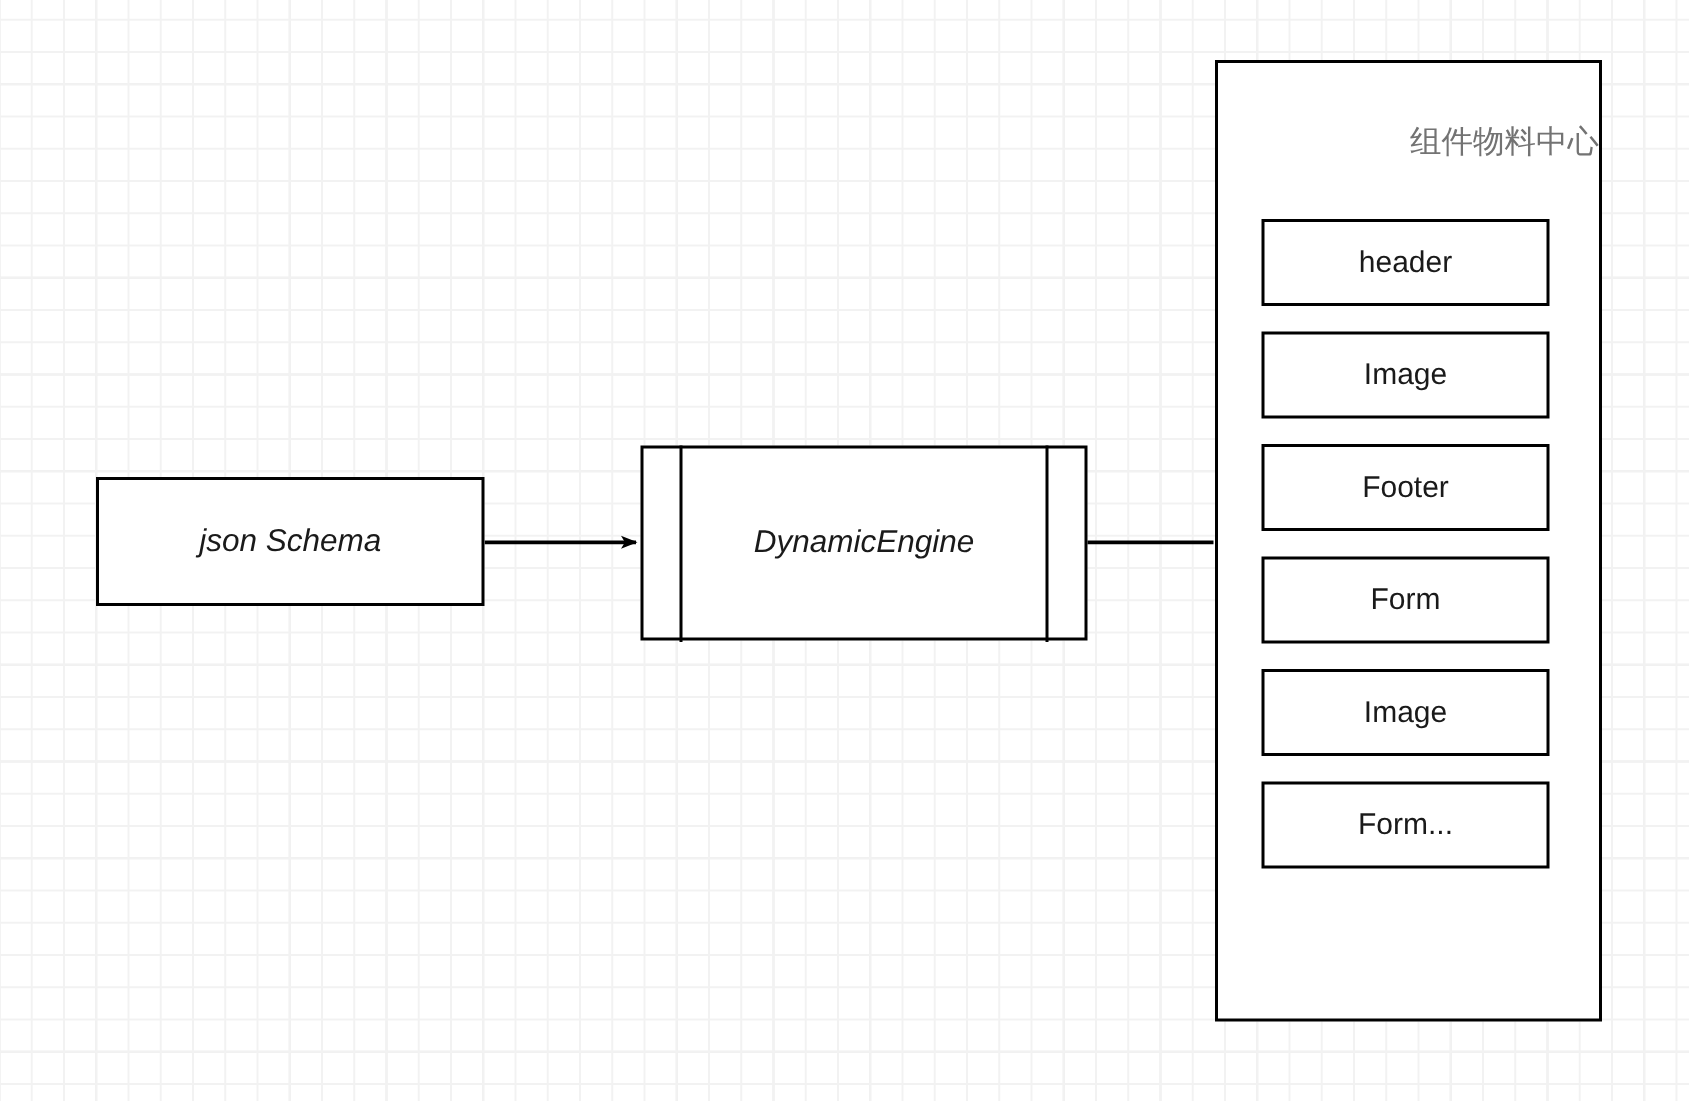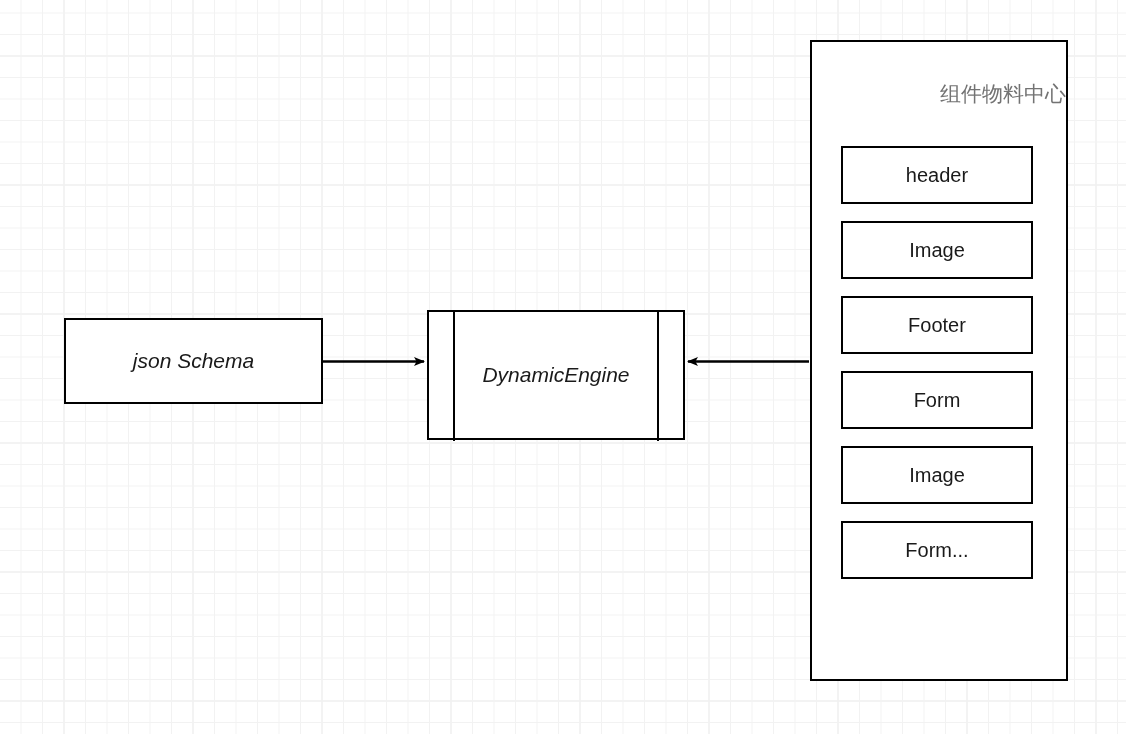--- a/index.html
+++ b/index.html
@@ -44,22 +44,22 @@
     left: 64px;
     top: 318px;
     width: 259px;
     height: 86px;
     font-size: 21px;
   }
 
   
   #dynamic-engine-node {
     left: 427px;
-    top: 310px;
-    width: 258px;
+    top: 297px;
+    width: 298px;
     height: 130px;
     font-size: 21px;
   }
   #dynamic-engine-node .side-bar {
     position: absolute;
     top: -2.5px;
     bottom: -2.5px;
     width: 0;
     border-left: 2.5px solid #000000;
   }

